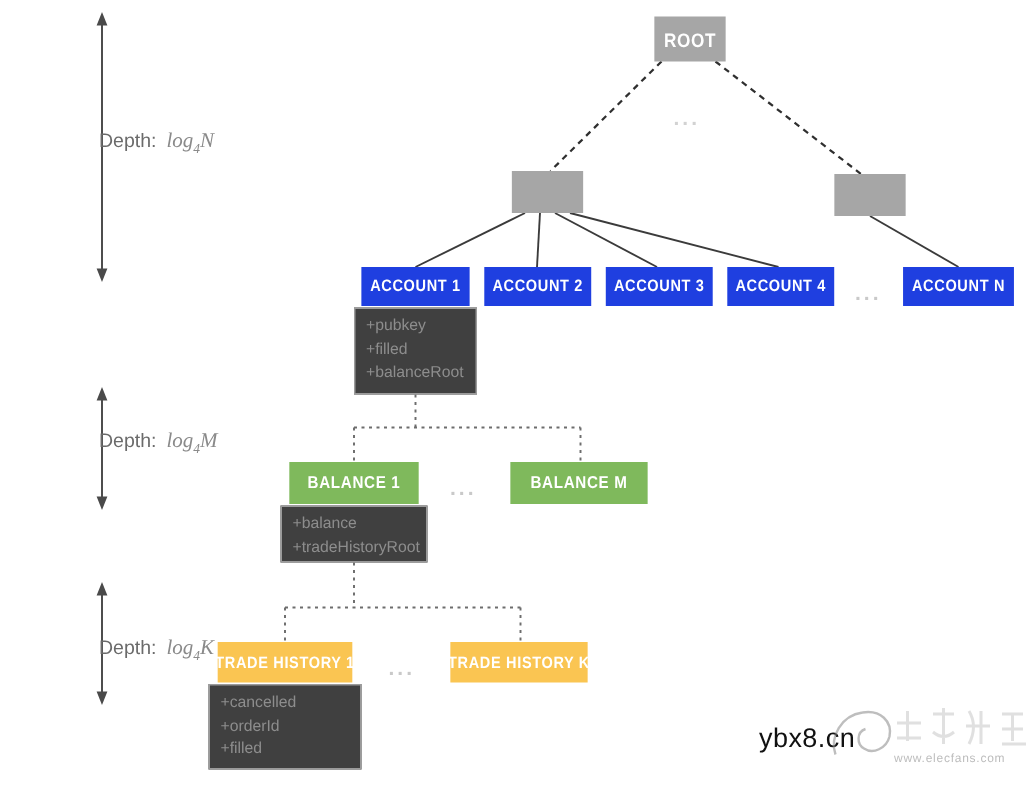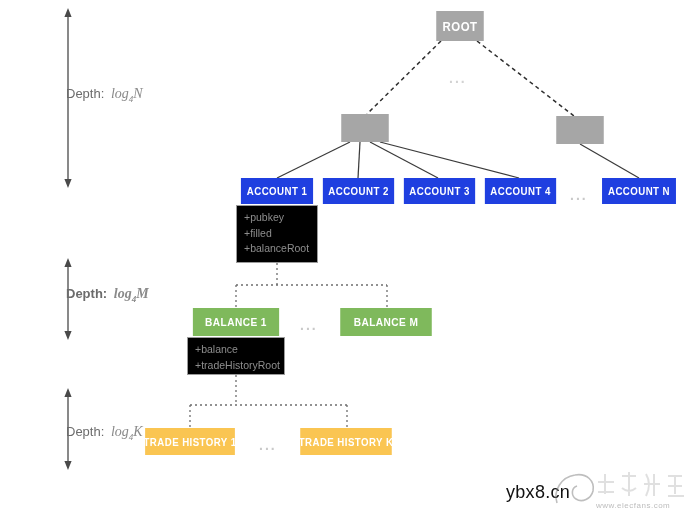--- a/index.html
+++ b/index.html
@@ -19,21 +19,21 @@
         transform:scaleX(.88);transform-origin:center center;}
   .node span{white-space:nowrap;}
 
   .root{background:#a6a6a6;font-size:13px;}
   .inner{background:#a6a6a6;}
   .acct{background:#1f3fe0;font-size:11px;}
   .bal{background:#7fb95c;font-size:11.5px;}
   .trade{background:#fac552;font-size:11px;}
 
   
-  .attrs{position:absolute;box-sizing:border-box;background:#000000;
+  .attrs{position:absolute;box-sizing:border-box;background:#404040;
          border:1px solid #9b9b9b;color:#8d8d8d;font-size:10.5px;
          line-height:15.5px;padding:4px 0 4px 7px;}
   .attrs div{white-space:nowrap;}
 
   
   .dots{position:absolute;color:#c9c9c9;font-size:14px;letter-spacing:2px;
         font-weight:bold;white-space:nowrap;}
   .dots-top{color:#d2d2d2;}
 
   
@@ -105,21 +105,21 @@
       <line x1="190" y1="405" x2="190" y2="428"></line>
       <line x1="347" y1="405" x2="347" y2="428"></line>
     </g>
   </svg>
 
   <div class="depth" style="left:18px;top:86px;">
     <span class="lbl">Depth:</span>
     <span class="expr"><span>log</span><sub>4</sub><span>N</span></span>
   </div>
 
-  <div class="depth" style="left:18px;top:286px;font-weight:bold;">
+  <div class="depth" style="left:18px;top:286px;">
     <span class="lbl">Depth:</span>
     <span class="expr"><span>log</span><sub>4</sub><span>M</span></span>
   </div>
 
   <div class="depth" style="left:18px;top:424px;">
     <span class="lbl">Depth:</span>
     <span class="expr"><span>log</span><sub>4</sub><span>K</span></span>
   </div>
 
   <div class="node root" style="left:433px;top:11px;width:54px;height:30px;">
@@ -172,20 +172,25 @@
   </div>
 
   <div class="node trade" style="left:139px;top:428px;width:102px;height:27px;">
     <span>TRADE HISTORY 1</span>
   </div>
   <div class="dots" style="left:259px;top:437px;">...</div>
   <div class="node trade" style="left:294px;top:428px;width:104px;height:27px;">
     <span>TRADE HISTORY K</span>
   </div>
 
+  <div class="attrs" style="left:139px;top:456px;width:102px;height:57px;">
+    <div>+cancelled</div>
+    <div>+orderId</div>
+    <div>+filled</div>
+  </div>
 
   <div class="wm-ybx">ybx8.cn</div>
 
   <svg class="wm-swirl" viewBox="0 0 46 48" xmlns="http://www.w3.org/2000/svg">
     <path d="M6 40 C2 28 10 14 24 12 C36 10 44 18 42 28 C40 36 31 40 25 36
              C20 33 20 25 26 23" fill="none" stroke="#8a8a8a" stroke-width="1.6"></path>
   </svg>
 
   <svg class="wm-cn" viewBox="0 0 96 46" xmlns="http://www.w3.org/2000/svg">
     <g fill="none" stroke="#9c9c9c" stroke-width="2">

